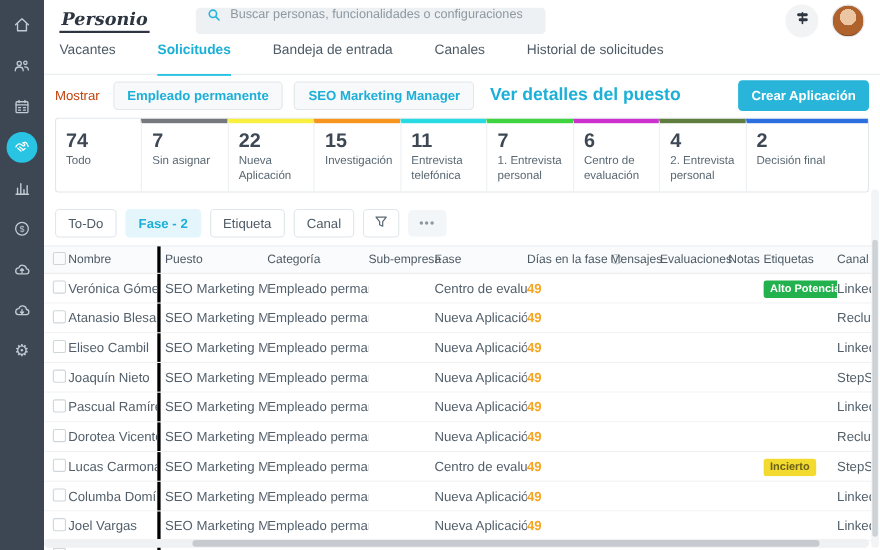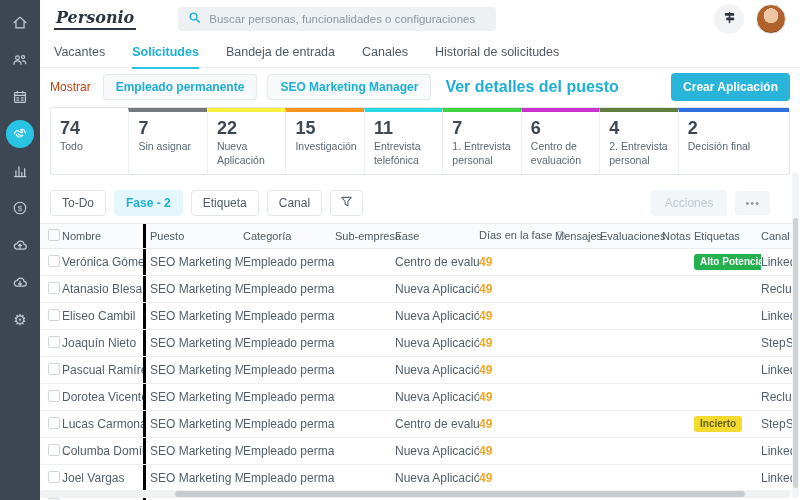--- a/index.html
+++ b/index.html
@@ -12,30 +12,30 @@
   .nav-item { width:28px; height:28px; display:flex; align-items:center; justify-content:center; border-radius:50%; }
   .nav-item.active { background:#29c3e4; }
   .nav-item svg { display:block; }
   .gear-glyph { color:#c3ccd4; font-size:15px; line-height:1; }
 
   
   .main { flex:1; display:flex; flex-direction:column; position:relative; overflow:hidden; }
 
   .topbar { height:38px; display:flex; align-items:center; padding:0 14px; flex:none; }
   .logo { font-family:"DejaVu Serif", serif; font-style:italic; font-weight:bold; font-size:16px; color:#2c3540; border-bottom:2px solid #2c3540; padding:0 2px 1px 2px; }
-  .search { width:318px; height:24px; background:#eef1f3; border-radius:4px; display:flex; align-items:center; gap:8px; padding:0 10px; margin-left:42px; }
+  .search { width:318px; height:24px; background:#eef1f3; border-radius:4px; display:flex; align-items:flex-start; gap:8px; padding:0 10px; margin-left:42px; }
   .search-ph { color:#8d98a1; font-size:11.5px; white-space:nowrap; overflow:hidden; }
   .top-right { margin-left:auto; display:flex; align-items:center; gap:12px; }
   .circle-btn { width:30px; height:30px; border-radius:50%; background:#f1f3f5; display:flex; align-items:center; justify-content:center; }
   .avatar { width:30px; height:30px; border-radius:50%; background:
       radial-gradient(circle at 50% 38%, #ecc5a2 0 33%, #b0622d 34% 72%, #8a4a22 73% 100%);
       border:1px solid #e4e7e9; }
 
   
-  .tabbar { height:30px; border-bottom:1px solid #e9edef; display:flex; gap:27px; padding:0 14px; align-items:flex-end; flex:none; }
+  .tabbar { height:30px; border-bottom:1px solid #e9edef; display:flex; gap:38px; padding:0 14px; flex:none; }
   .tab { padding-bottom:8px; font-size:12.5px; color:#4e5b66; white-space:nowrap; cursor:pointer; }
   .tab[data-active="true"] { color:#1cb0d8; font-weight:bold; box-shadow:0 2px 0 0 #29c3e4; }
 
   
   .filter-row { height:38px; display:flex; align-items:center; gap:10px; padding:0 10px; flex:none; }
   .mostrar { font-size:12px; color:#c2410c; margin-right:2px; }
   .pill { background:#f7f9fa; border:1px solid #e2e8eb; border-radius:4px; padding:5px 12px; color:#1cafd7; font-weight:bold; font-size:12px; white-space:nowrap; cursor:pointer; }
   .details-link { color:#1cafd7; font-weight:bold; font-size:16px; margin-left:4px; white-space:nowrap; cursor:pointer; }
   .create-btn { margin-left:auto; background:#29b5da; color:#fff; border:none; border-radius:4px; padding:7px 12px; font-size:12px; font-weight:bold; white-space:nowrap; cursor:pointer; }
 
@@ -248,21 +248,20 @@
       <button class="tbtn" data-active="false">To-Do</button>
           <button class="tbtn" data-active="true">Fase - 2</button>
           <button class="tbtn" data-active="false">Etiqueta</button>
           <button class="tbtn" data-active="false">Canal</button>
         </span>
       <button class="funnel-btn">
         <span><svg width="13" height="13" viewBox="0 0 14 14" fill="none" stroke="#5a6872" stroke-width="1.2" stroke-linejoin="round">
               <path d="M2 2.5 H12 L8.5 7 V11.5 L5.5 10 V7 Z"></path>
             </svg></span>
       </button>
-      <button class="acciones-btn">Acciones</button>
       <button class="more-btn">•••</button>
     </div>
 
     <div class="table">
       <div class="thead">
         <div class="th c0"><span class="checkbox" style="background:#fafbfc;"></span></div>
         <div class="th c1">Nombre</div>
         <div class="th c2">Puesto</div>
         <div class="th c3">Categoría</div>
         <div class="th c4">Sub-empresa</div>

